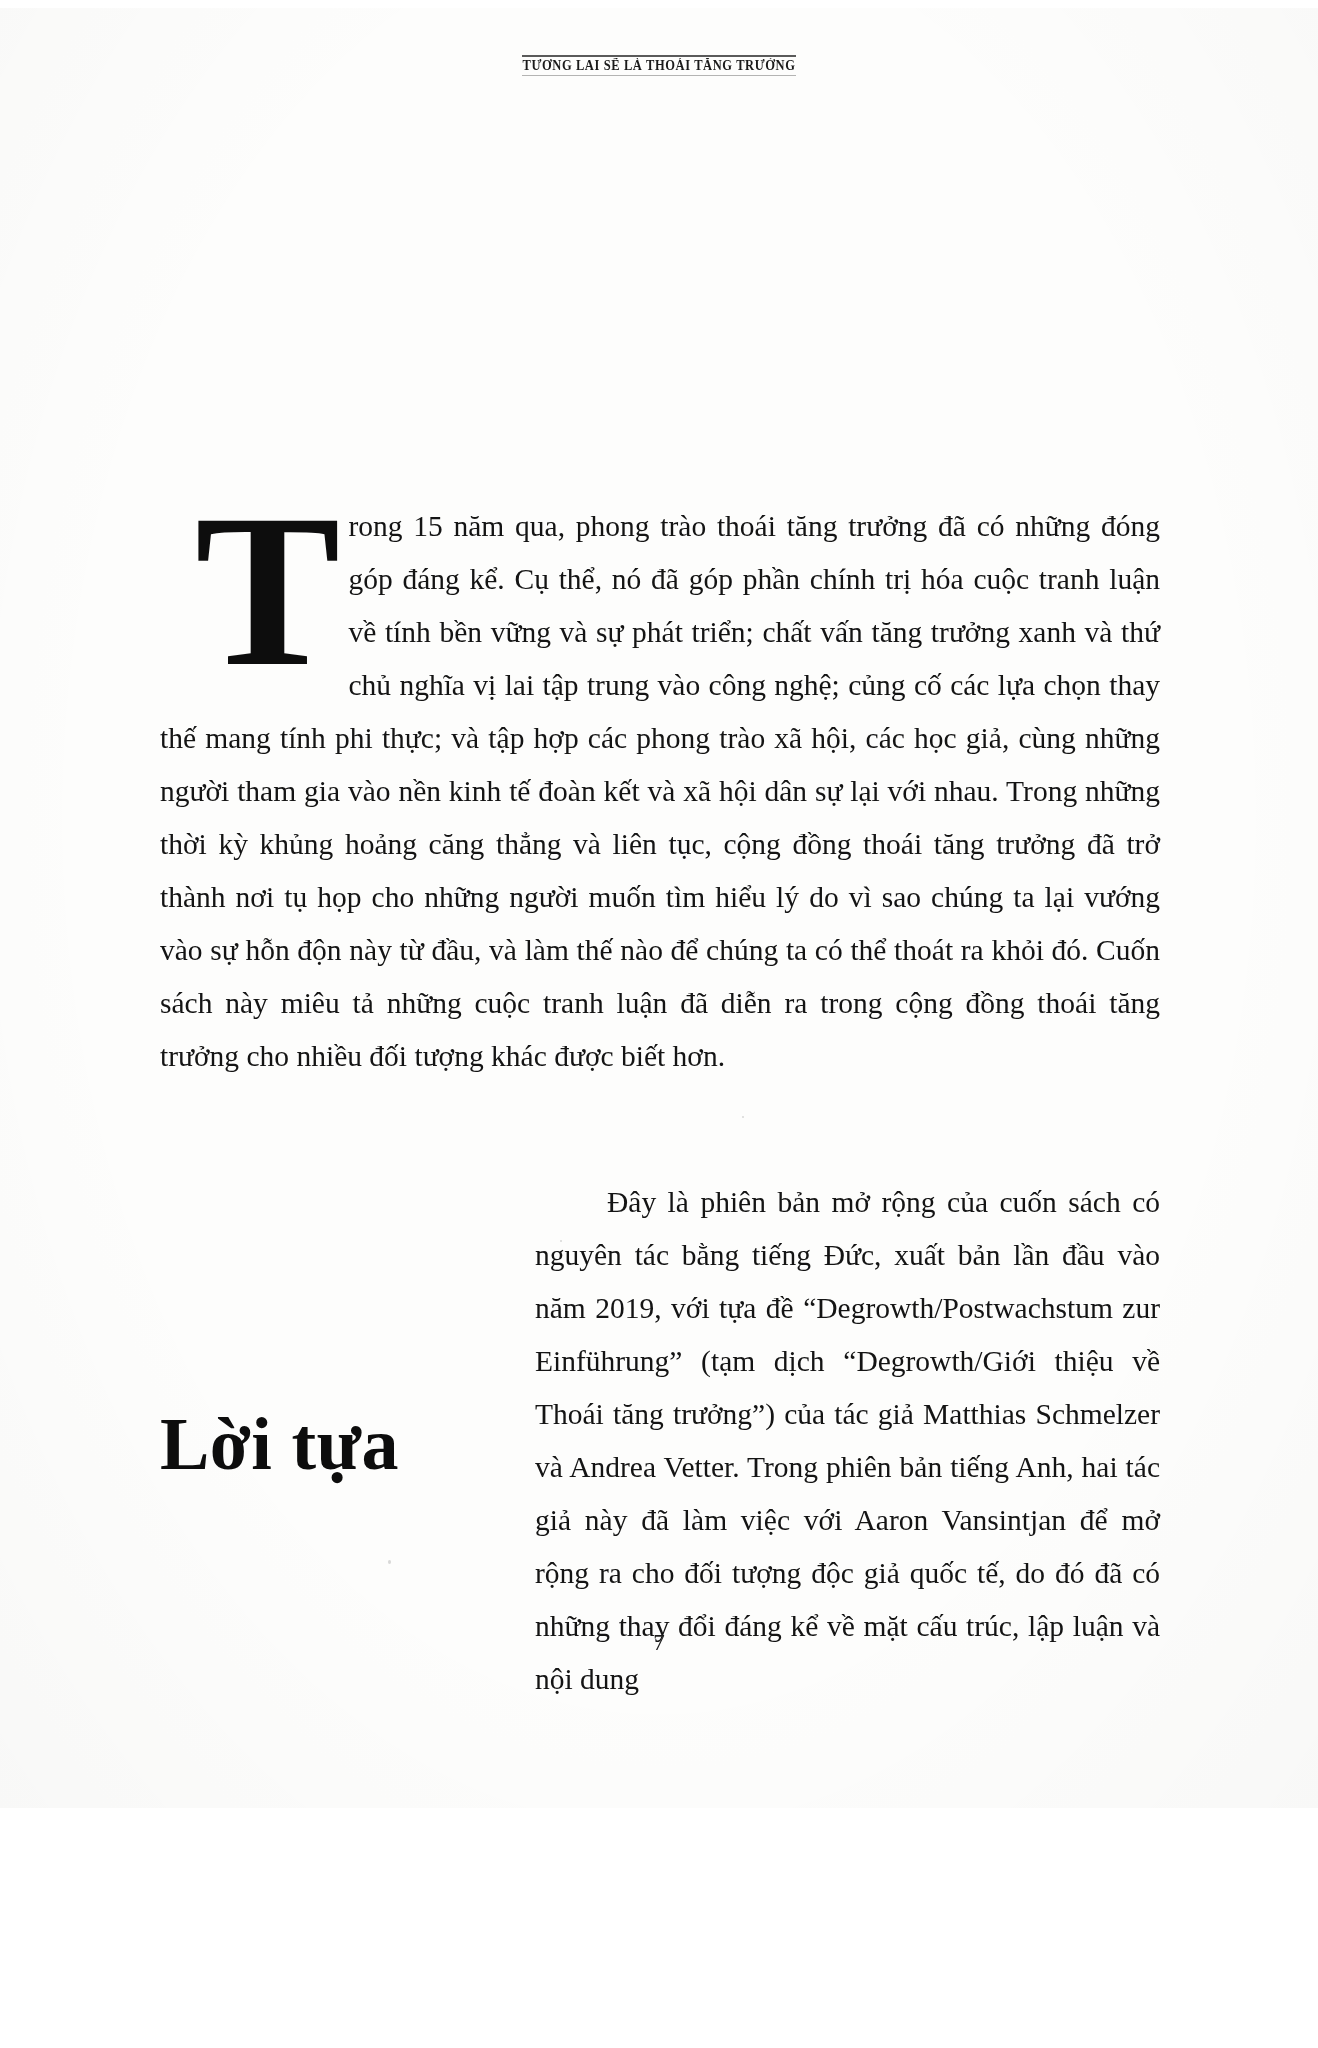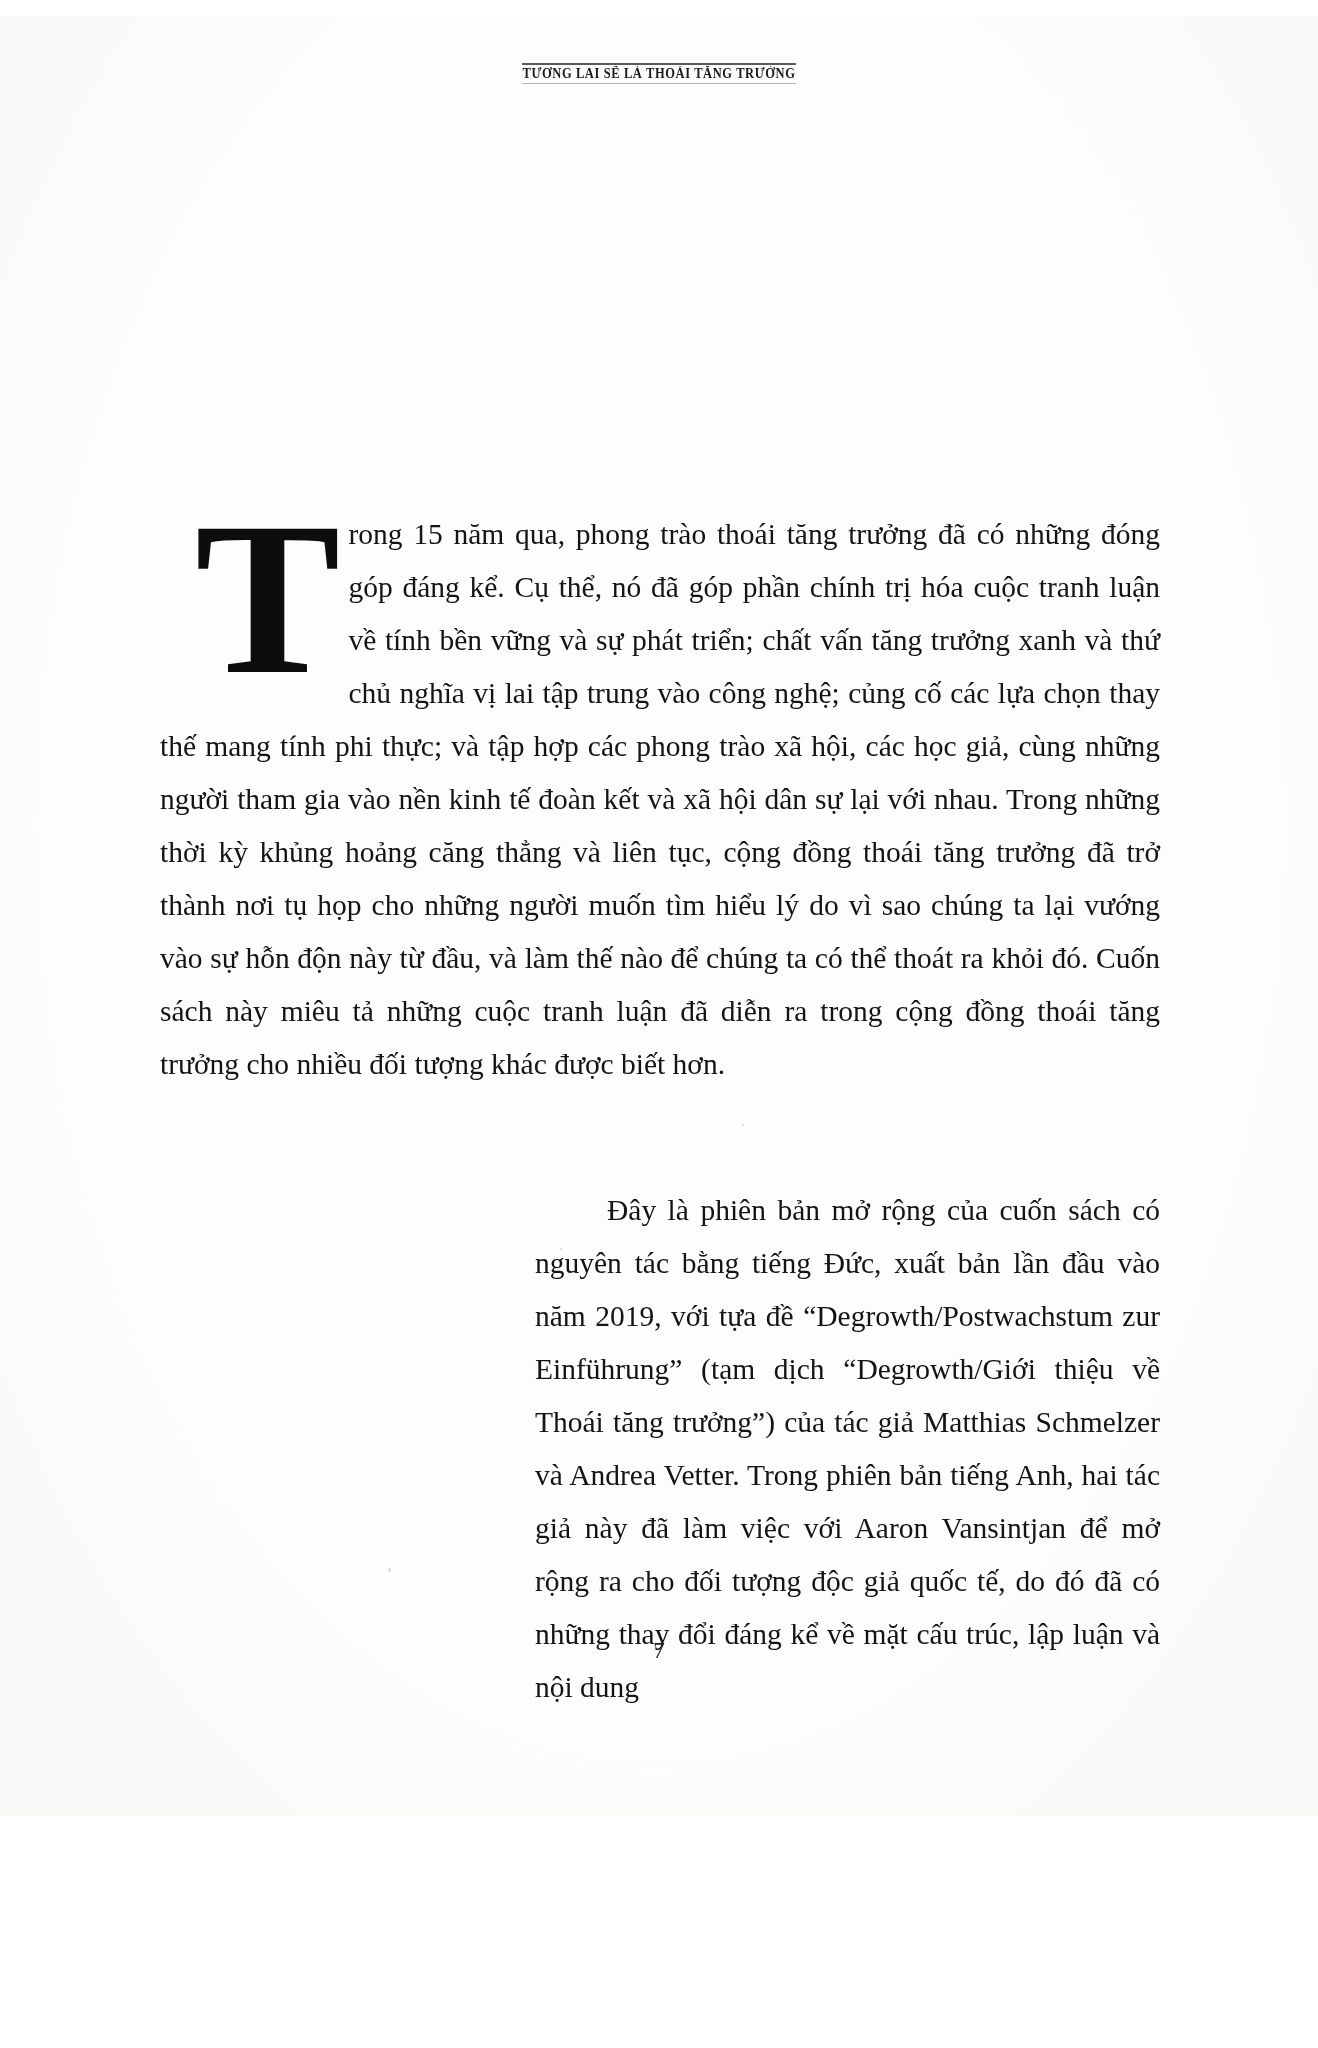--- a/index.html
+++ b/index.html
@@ -8,21 +8,21 @@
     background: #ffffff;
   }
   body {
     font-family: "Liberation Serif", "DejaVu Serif", serif;
   }
 
   .page {
     position: relative;
     width: 1318px;
     height: 1800px;
-    margin: 16px auto;
+    margin: 8px auto;
     background: #fdfdfc;
     overflow: hidden;
   }
 
   
   .scan-tint {
     position: absolute;
     inset: 0;
     background:
       radial-gradient(ellipse at 50% 45%, rgba(255,255,255,0) 60%, rgba(0,0,0,0.018) 100%);
@@ -174,20 +174,21 @@
   </div>
 
   <div class="body-block">
     <p class="para lead">
       <span class="dropcap">T</span><span>rong 15 năm qua, phong trào thoái tăng trưởng đã có những đóng góp đáng kể. Cụ thể, nó đã góp phần chính trị hóa cuộc tranh luận về tính bền vững và sự phát triển; chất vấn tăng trưởng xanh và thứ chủ nghĩa vị lai tập trung vào công nghệ; củng cố các lựa chọn thay thế mang tính phi thực; và tập hợp các phong trào xã hội, các học giả, cùng những người tham gia vào nền kinh tế đoàn kết và xã hội dân sự lại với nhau. Trong những thời kỳ khủng hoảng căng thẳng và liên tục, cộng đồng thoái tăng trưởng đã trở thành nơi tụ họp cho những người muốn tìm hiểu lý do vì sao chúng ta lại vướng vào sự hỗn độn này từ đầu, và làm thế nào để chúng ta có thể thoát ra khỏi đó. Cuốn sách này miêu tả những cuộc tranh luận đã diễn ra trong cộng đồng thoái tăng trưởng cho nhiều đối tượng khác được biết hơn.</span>
     </p>
   </div>
 
   <div class="split">
 
+    <div class="chapter-heading">Lời tựa</div>
 
     <div class="right-column">
       <p class="para indented">Đây là phiên bản mở rộng của cuốn sách có nguyên tác bằng tiếng Đức, xuất bản lần đầu vào năm 2019, với tựa đề “Degrowth/Postwachstum zur Einführung” (tạm dịch “Degrowth/Giới thiệu về Thoái tăng trưởng”) của tác giả Matthias Schmelzer và Andrea Vetter. Trong phiên bản tiếng Anh, hai tác giả này đã làm việc với Aaron Vansintjan để mở rộng ra cho đối tượng độc giả quốc tế, do đó đã có những thay đổi đáng kể về mặt cấu trúc, lập luận và nội dung</p>
     </div>
 
   </div>
 
   <div class="page-number">7</div>
 
   <div class="speck" style="left:388px; top:1552px; width:3px; height:4px;"></div>

